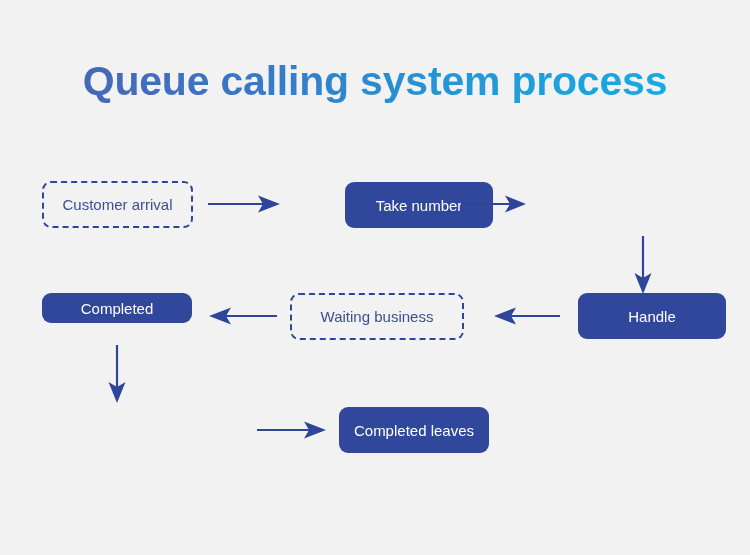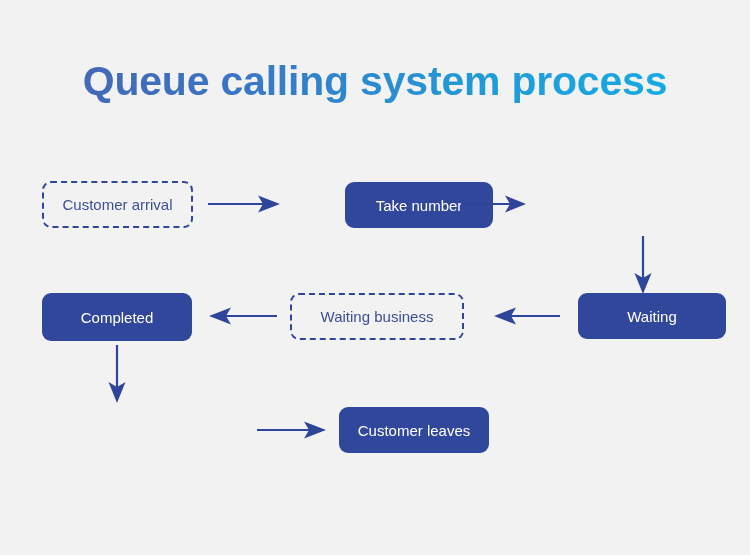--- a/index.html
+++ b/index.html
@@ -101,21 +101,21 @@
   </div>
 
 
   <div class="arrow" style="left:634px; top:236px;">
     <svg width="18" height="58" viewBox="0 0 18 58">
       <line x1="9" y1="0" x2="9" y2="43" stroke="#2e4599" stroke-width="2.2"></line>
       <path d="M9 58 L0.5 37 L9 42 L17.5 37 Z" fill="#2e4599"></path>
     </svg>
   </div>
 
-  <div class="node filled" style="left:42px; top:293px; width:150px; height:48px;">
+  <div class="node filled" style="left:42px; top:293px; width:150px; height:30px;">
     <span>Completed</span>
   </div>
 
   <div class="arrow" style="left:209px; top:307px;">
     <svg width="68" height="18" viewBox="0 0 68 18">
       <line x1="68" y1="9" x2="12" y2="9" stroke="#2e4599" stroke-width="2.2"></line>
       <path d="M0 9 L22 0.5 L17 9 L22 17.5 Z" fill="#2e4599"></path>
     </svg>
   </div>
 
@@ -124,35 +124,35 @@
   </div>
 
   <div class="arrow" style="left:494px; top:307px;">
     <svg width="66" height="18" viewBox="0 0 66 18">
       <line x1="66" y1="9" x2="12" y2="9" stroke="#2e4599" stroke-width="2.2"></line>
       <path d="M0 9 L22 0.5 L17 9 L22 17.5 Z" fill="#2e4599"></path>
     </svg>
   </div>
 
   <div class="node filled" style="left:578px; top:293px; width:148px; height:46px;">
-    <span>Waiting</span>
+    <span>Handle</span>
   </div>
 
   <div class="arrow" style="left:108px; top:345px;">
     <svg width="18" height="58" viewBox="0 0 18 58">
       <line x1="9" y1="0" x2="9" y2="43" stroke="#2e4599" stroke-width="2.2"></line>
       <path d="M9 58 L0.5 37 L9 42 L17.5 37 Z" fill="#2e4599"></path>
     </svg>
   </div>
 
 
   <div class="arrow" style="left:257px; top:421px;">
     <svg width="69" height="18" viewBox="0 0 69 18">
       <line x1="0" y1="9" x2="53" y2="9" stroke="#2e4599" stroke-width="2.2"></line>
       <path d="M69 9 L47 0.5 L52 9 L47 17.5 Z" fill="#2e4599"></path>
     </svg>
   </div>
 
   <div class="node filled" style="left:339px; top:407px; width:150px; height:46px;">
-    <span>Customer leaves</span>
+    <span>Completed leaves</span>
   </div>
 
 </div>
 
 </body></html>

